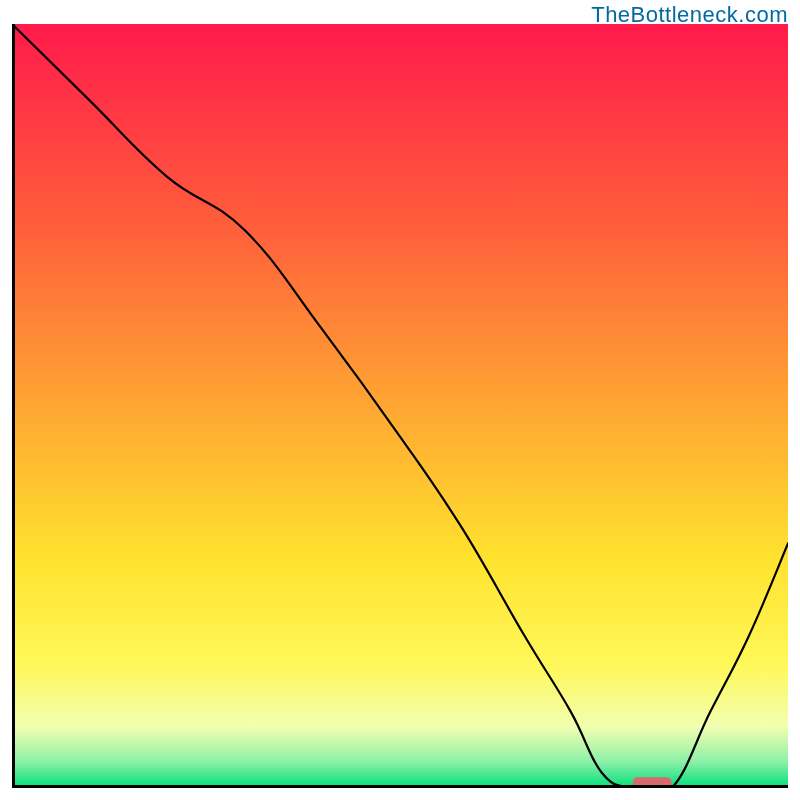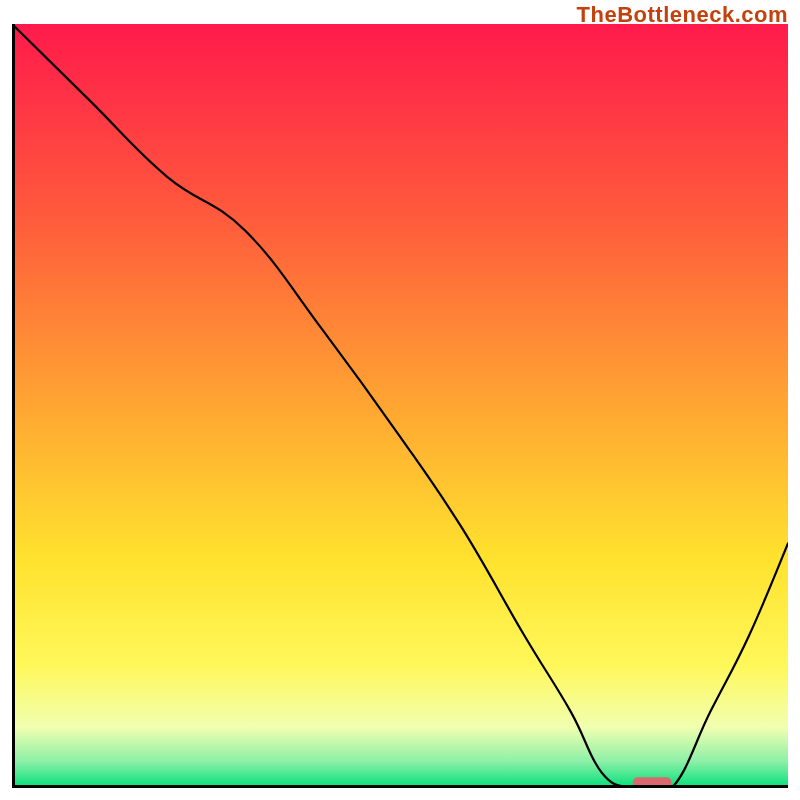--- a/index.html
+++ b/index.html
@@ -14,22 +14,22 @@
     position: relative;
     width: 800px;
     height: 800px;
   }
   .watermark {
     position: absolute;
     top: 2px;
     right: 12px;
     font-family: Arial, Helvetica, sans-serif;
     font-size: 22px;
-    font-weight: bold;
-    color: #c2410c;
+    font-weight: normal;
+    color: #0369a1;
     letter-spacing: 0.5px;
     text-align: right;
   }
   .plot-area {
     position: absolute;
     left: 12px;
     top: 24px;
     width: 776px;
     height: 764px;
     box-sizing: border-box;

